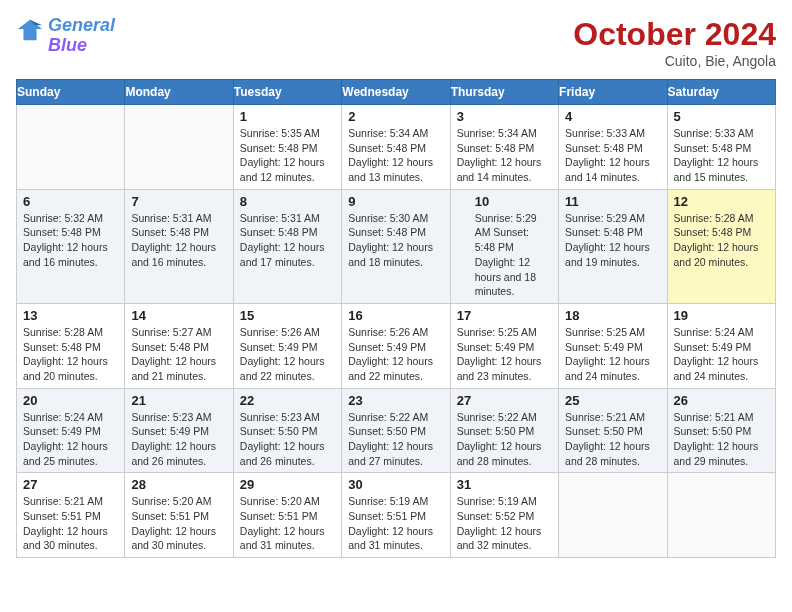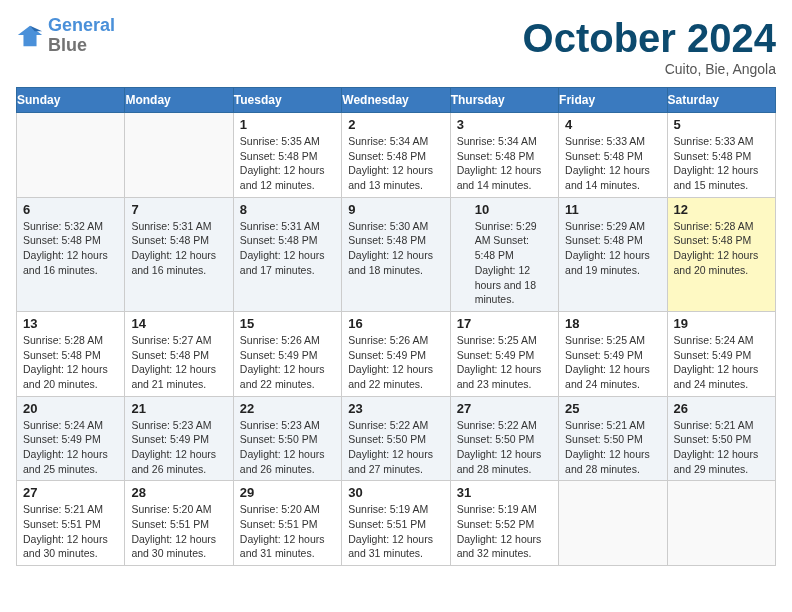--- a/index.html
+++ b/index.html
@@ -11,43 +11,43 @@
       padding: 16px;
     }
     .header {
       display: flex;
       justify-content: space-between;
       align-items: flex-start;
       margin-bottom: 10px;
     }
     .logo {
       display: flex;
-      align-items: center;
       gap: 4px;
+      font-style: italic;
     }
     .logo-text {
       font-size: 18px;
       font-weight: bold;
       color: #333;
       line-height: 1.1;
     }
     .logo-text span {
       color: #4a90d9;
     }
     .logo-bird {
       width: 28px;
       height: 28px;
     }
     .title-block {
       text-align: right;
     }
     .month-title {
-      font-size: 40px;
+      font-size: 32px;
       font-weight: bold;
-      color: #0c4a6e;
+      color: #b91c1c;
     }
     .location {
       font-size: 14px;
       color: #555;
     }
     table {
       width: 100%;
       border-collapse: collapse;
       font-size: 11px;
     }
@@ -91,21 +91,21 @@
 <body>
 
 <div class="header">
   <div class="logo">
     <svg class="logo-bird" viewBox="0 0 30 30">
       <polygon points="15,4 28,14 22,14 22,26 8,26 8,14 2,14" fill="#4a90d9"></polygon>
       <polygon points="15,4 28,10 20,10" fill="#2a6aaf"></polygon>
     </svg>
     <div class="logo-text">
       <div><span>General</span></div>
-      <div style="color:#737373;">Blue</div>
+      <div style="color:#8b5cf6;">Blue</div>
     </div>
   </div>
   <div class="title-block">
     <div class="month-title">October 2024</div>
     <div class="location">Cuito, Bie, Angola</div>
   </div>
 </div>
 
 <table>
   <thead>

